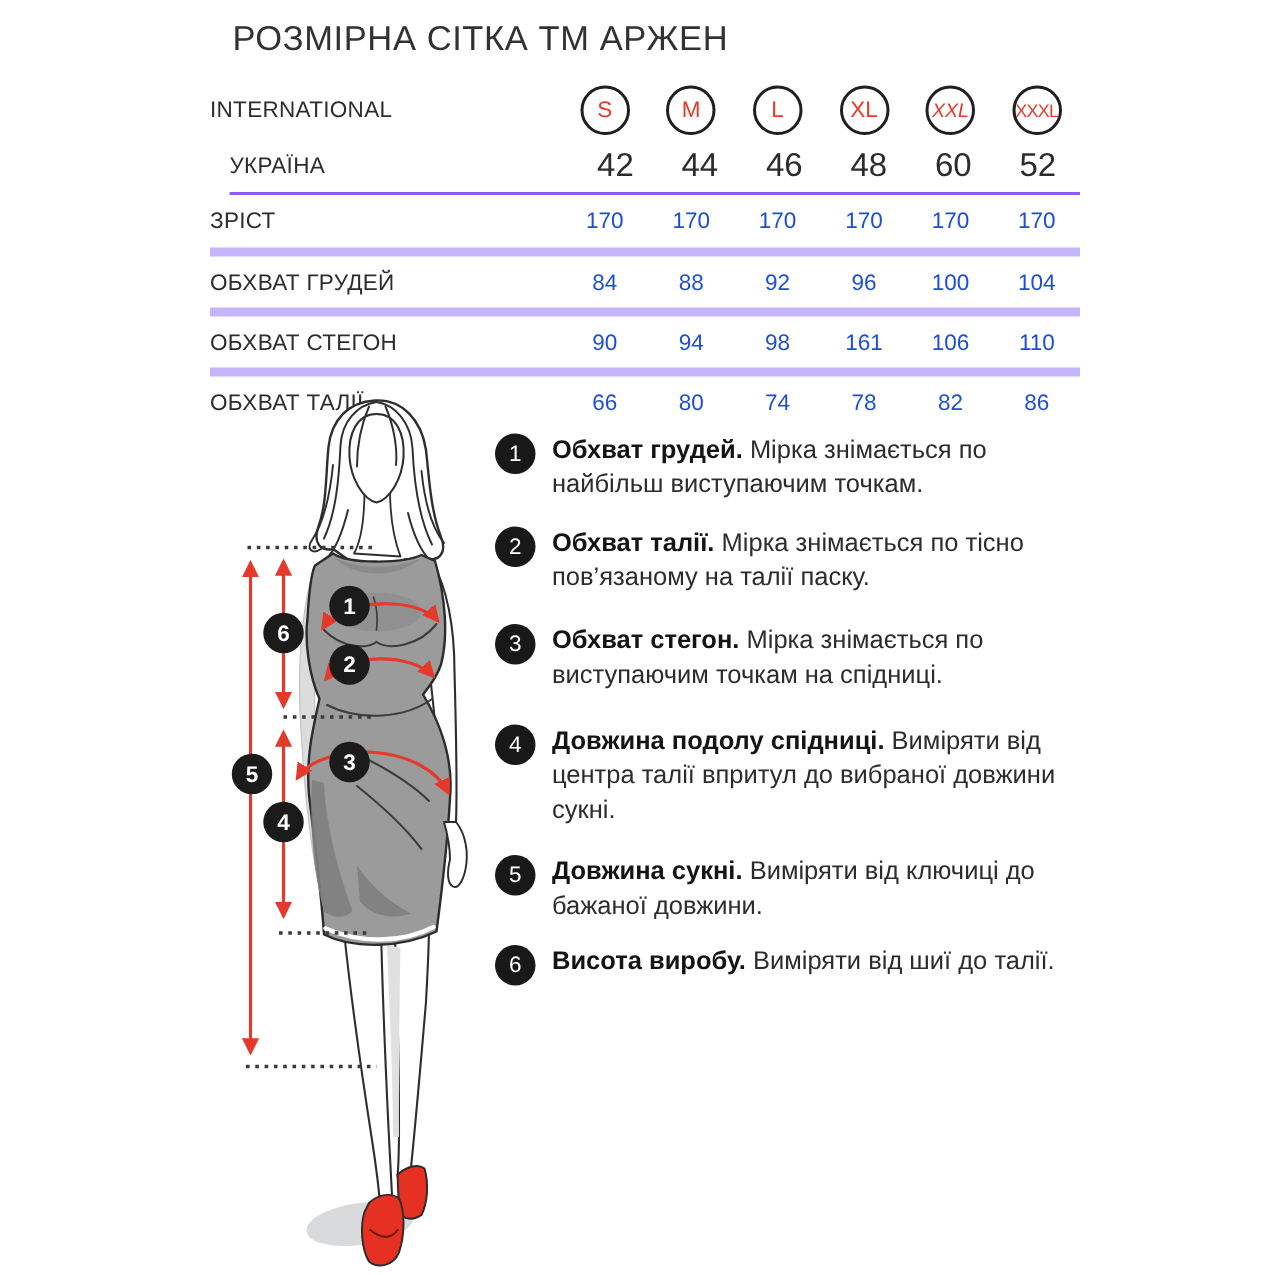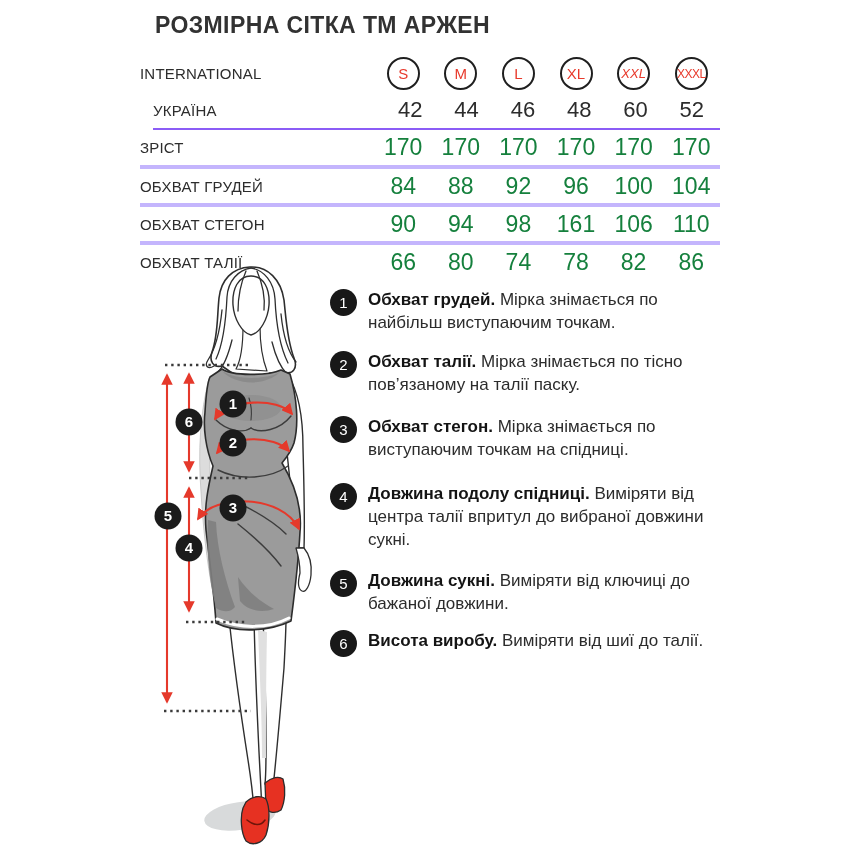--- a/index.html
+++ b/index.html
@@ -1,31 +1,31 @@
 <!DOCTYPE html>
 <html><head>
 <meta charset="utf-8">
 <style>
   html,body{margin:0;padding:0;background:#ffffff;}
   .canvas{position:relative;width:850px;height:850px;background:#ffffff;overflow:hidden;
           font-family:"Liberation Sans","DejaVu Sans",sans-serif;}
-  .title{position:absolute;left:155px;top:12px;font-size:23px;font-weight:700;
+  .title{position:absolute;left:155px;top:12px;font-size:23px;font-weight:400;
          color:#323232;letter-spacing:.4px;white-space:nowrap;}
   
   .table{position:absolute;left:140px;top:55px;width:580px;}
   .trow{display:flex;align-items:center;}
   .trow .lbl{width:236px;font-size:15px;color:#2d2d2d;letter-spacing:.2px;}
   .trow .cell{width:58px;text-align:center;display:flex;align-items:center;justify-content:center;}
   .row-intl{height:37px;}
   .row-ukr{height:36px;border-bottom:2px solid #8b5cf6;margin-left:13px;}
   .row-data{height:34px;}
   .row-data.b1{height:35px;}
-  .row-data:not(:last-child){border-bottom:4px solid #c4b5fd;}
+  .row-data:not(:last-child){border-bottom:6px solid #c4b5fd;}
   .num-dark{font-size:22px;color:#2c2c2c;}
-  .num-gray{font-size:23px;color:#15803d;}
+  .num-gray{font-size:15px;color:#1d4ed8;}
   .szc{width:29px;height:29px;border:2px solid #1f1f1f;border-radius:50%;
        display:flex;align-items:center;justify-content:center;
        color:#e8392b;font-size:15px;white-space:nowrap;overflow:visible;}
   .szc.s4{font-size:13px;font-style:italic;}
   .szc.s5{font-size:12px;letter-spacing:-.5px;}
   
   .legend-item{position:absolute;left:330px;display:flex;gap:11px;width:395px;}
   .lnum{flex:0 0 27px;width:27px;height:27px;border-radius:50%;background:#181818;color:#fff;
         display:flex;align-items:center;justify-content:center;font-size:15px;margin-top:1px;}
   .ltext{font-size:17px;line-height:23px;color:#2c2c2c;width:360px;}

